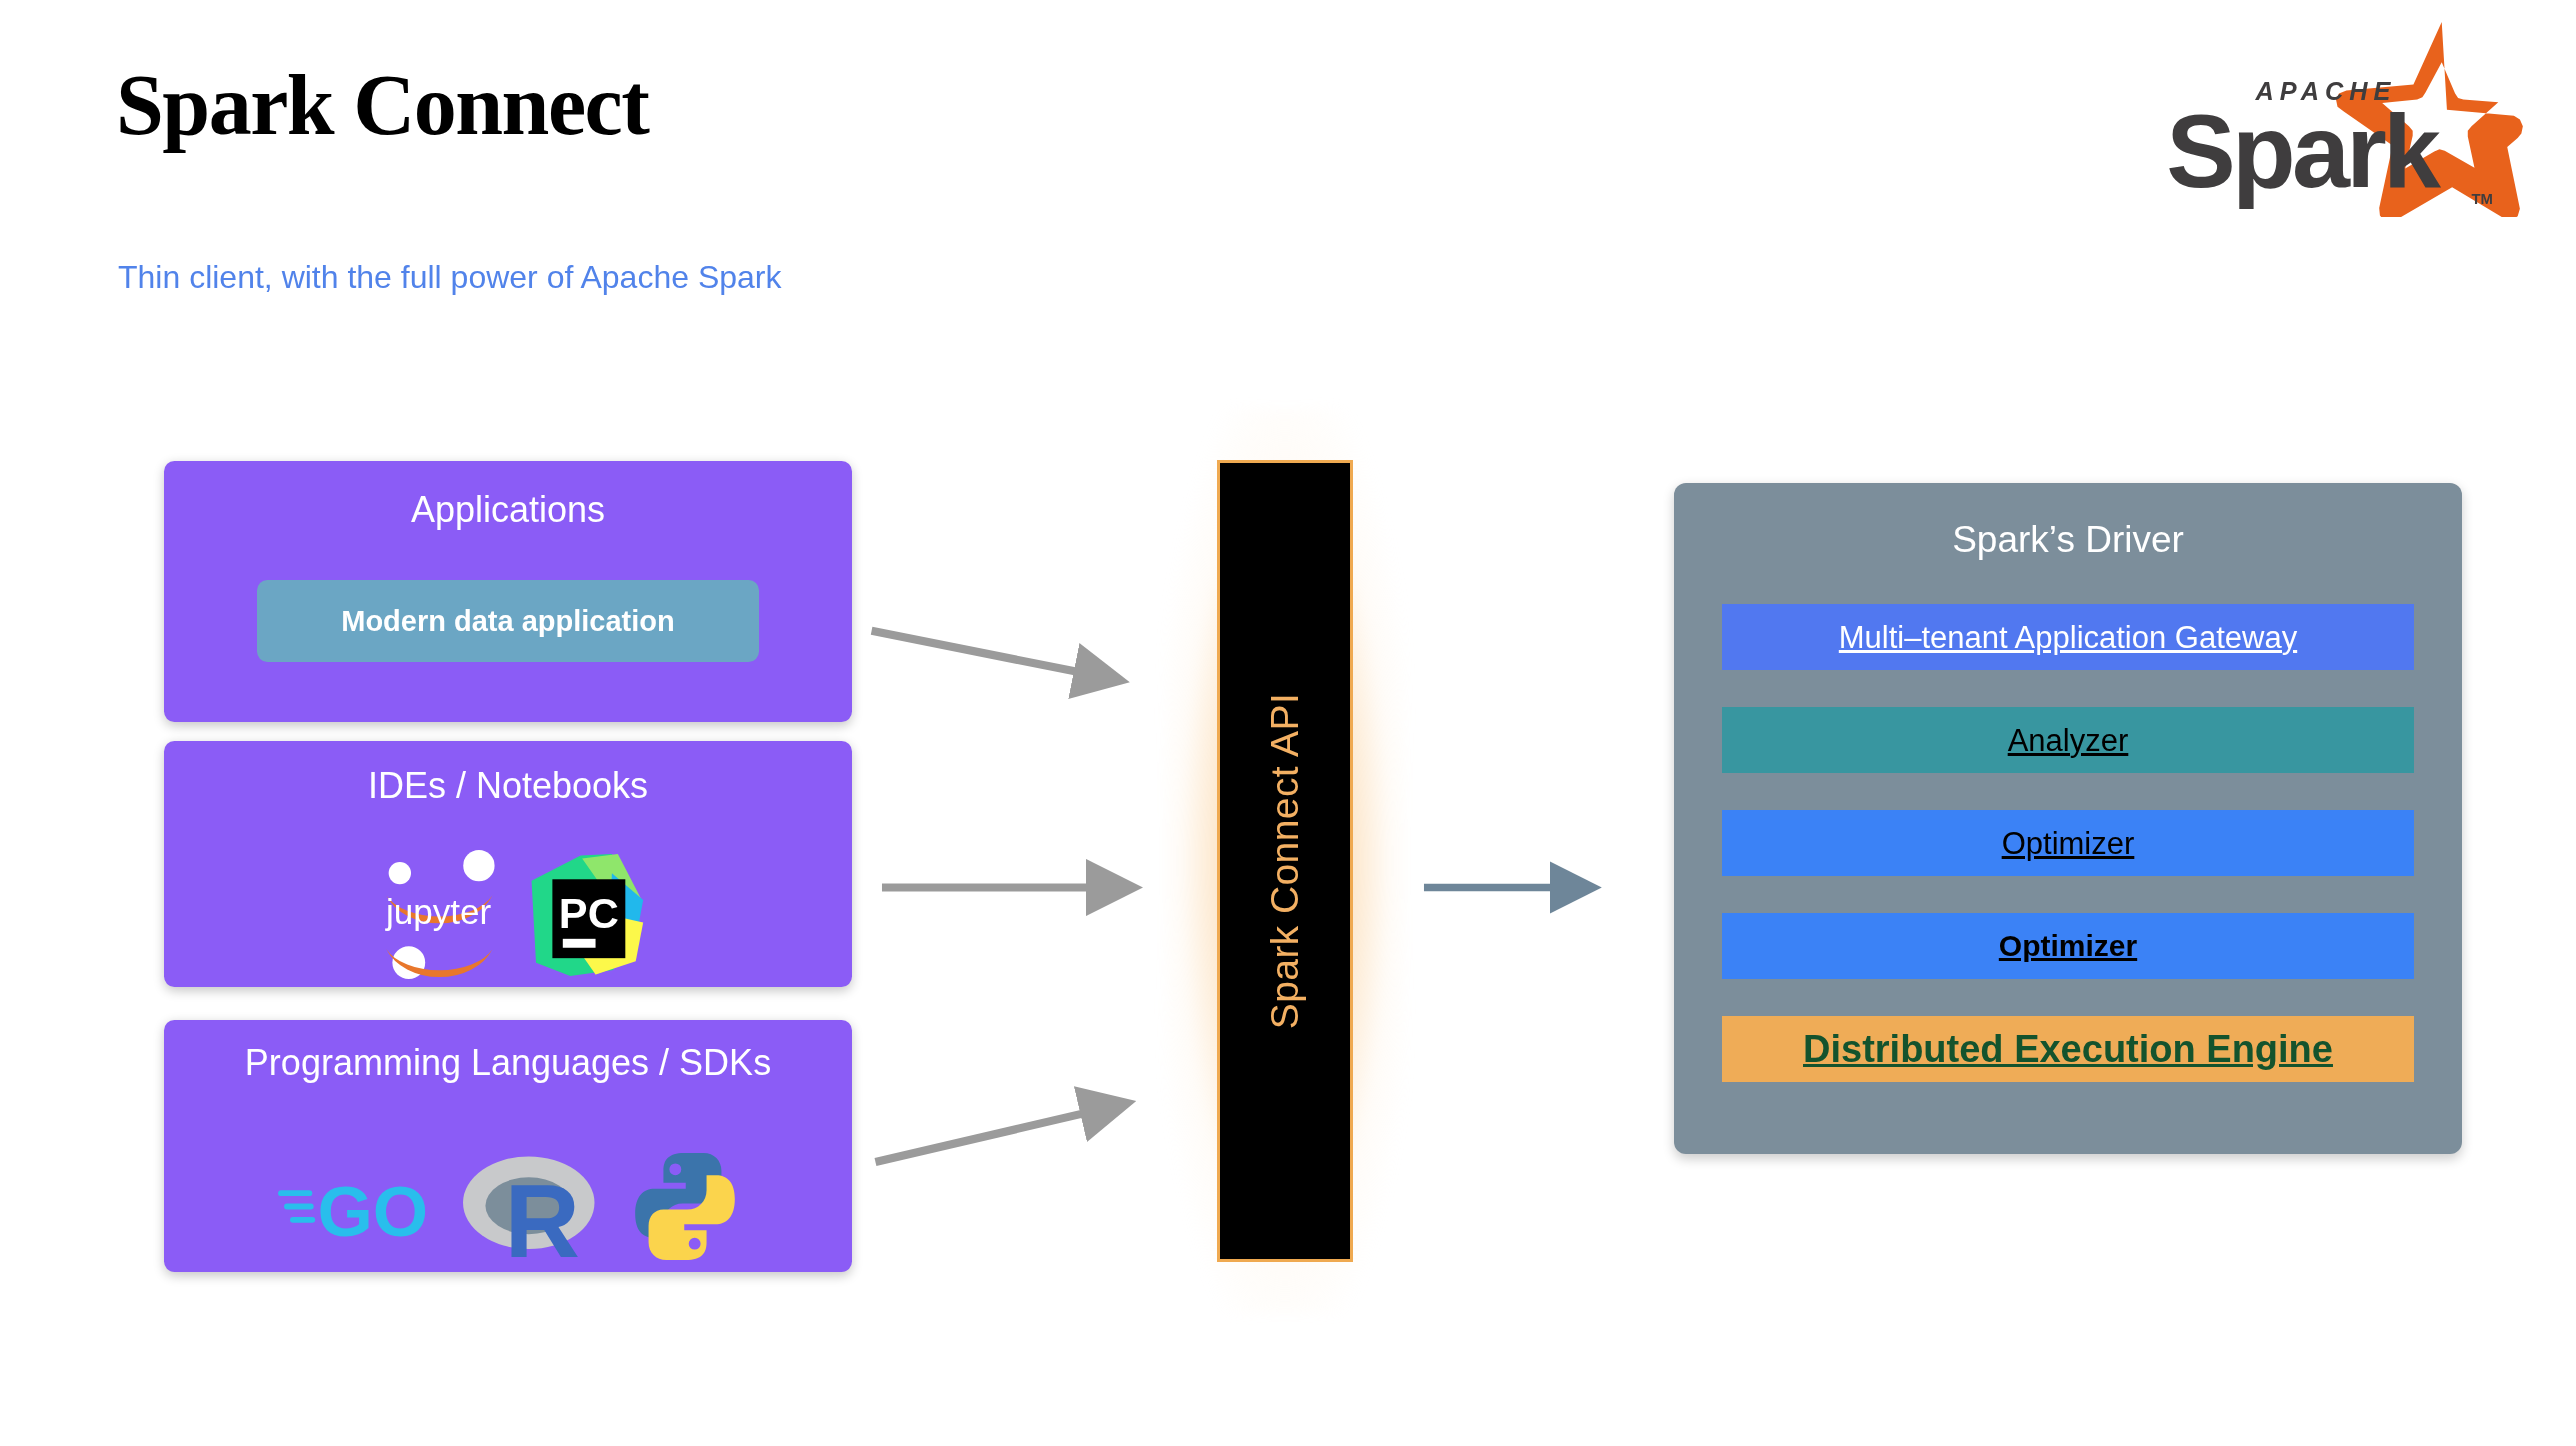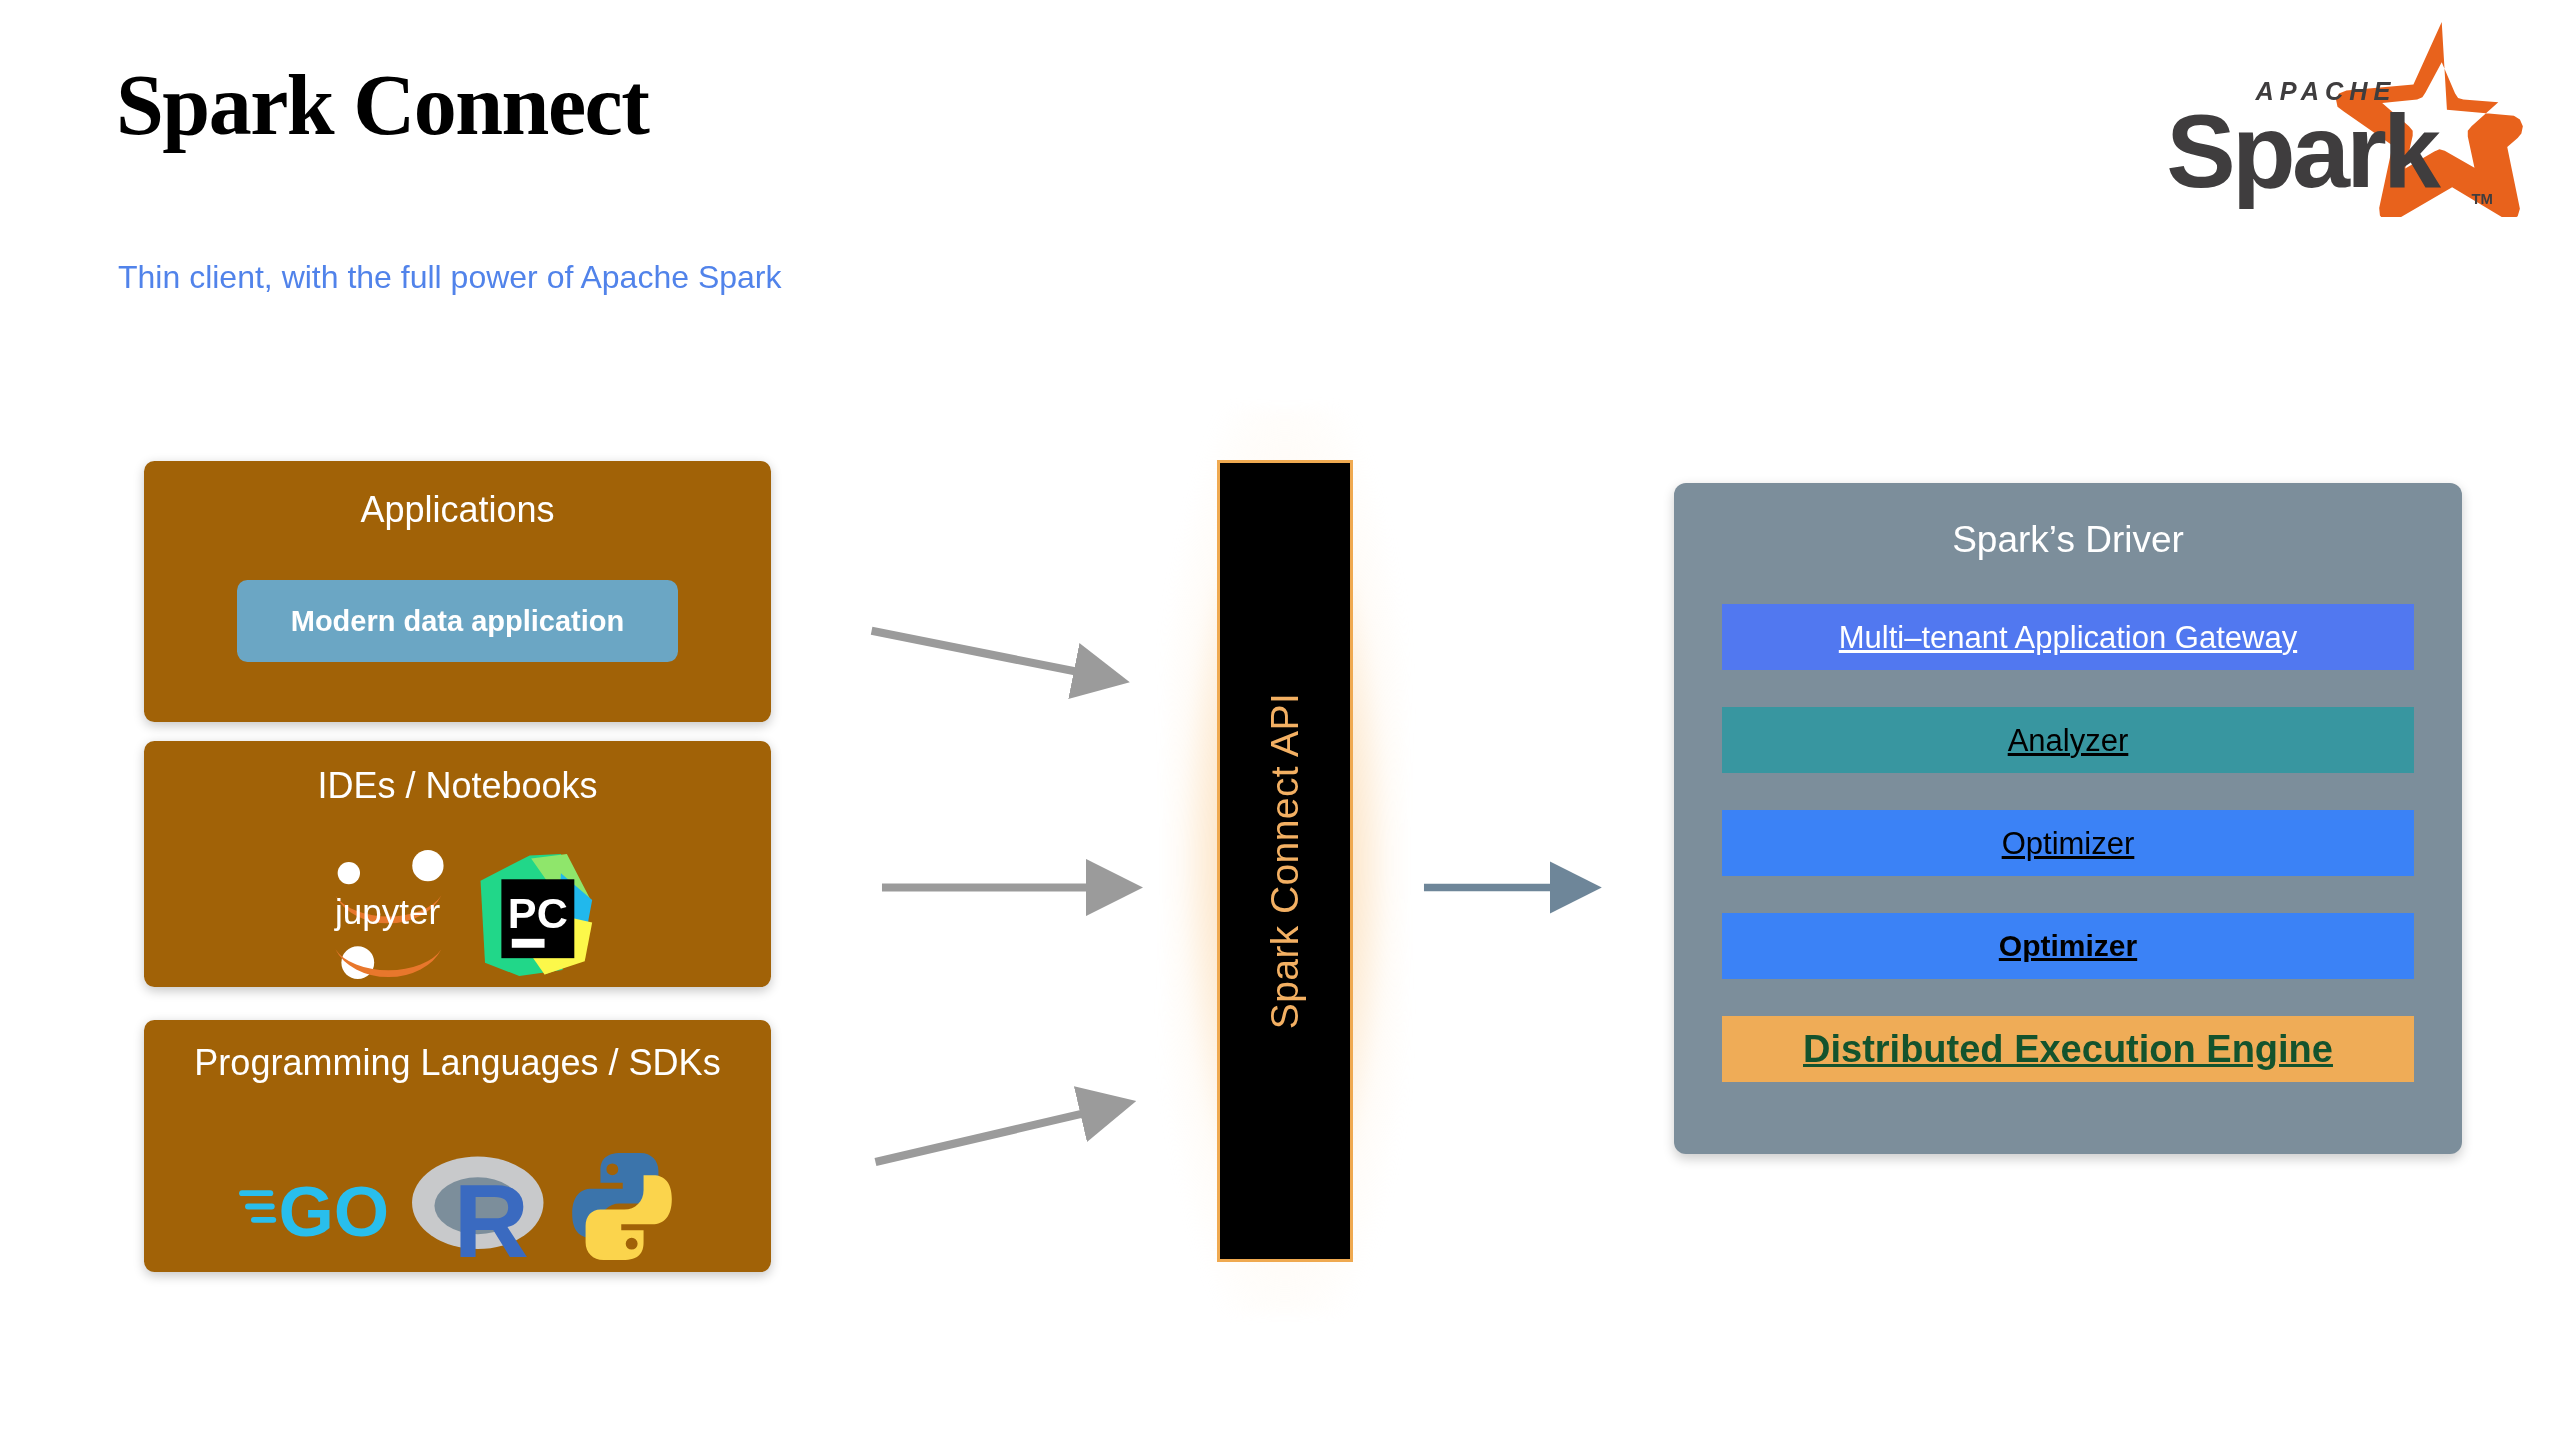--- a/index.html
+++ b/index.html
@@ -38,23 +38,23 @@
   
   #spark-logo {
     position: absolute;
     right: 52px; top: 16.4px;
     width: 373px; height: 201px;
   }
 
   
   .client-card {
     position: absolute;
-    left: 144px;
-    width: 627px;
-    background: #a16207;
+    left: 164px;
+    width: 688px;
+    background: #8b5cf6;
     border-radius: 10.4px;
     box-shadow: 0 3.7px 10.4px rgba(0,0,0,0.22);
   }
   .client-card.c1 { top: 461px; height: 261px; }
   .client-card.c2 { top: 741px; height: 246px; }
   .client-card.c3 { top: 1020px; height: 252px; }
 
   .card-title {
     position: absolute;
     left: 0; right: 0;
@@ -84,21 +84,21 @@
 
   
   .logo-row {
     position: absolute;
     left: 0; right: 0;
     display: flex;
     align-items: center;
     justify-content: center;
   }
   .c2 .logo-row { top: 108px; gap: 16px; }
-  .c3 .logo-row { top: 123px; gap: 15px; }
+  .c3 .logo-row { top: 123px; gap: 27px; }
 
   
   .arrow-svg { position: absolute; overflow: visible; }
 
   
   #api-bar-wrap {
     position: absolute;
     left: 1217px; top: 460px;
     width: 136px; height: 802px;
   }

